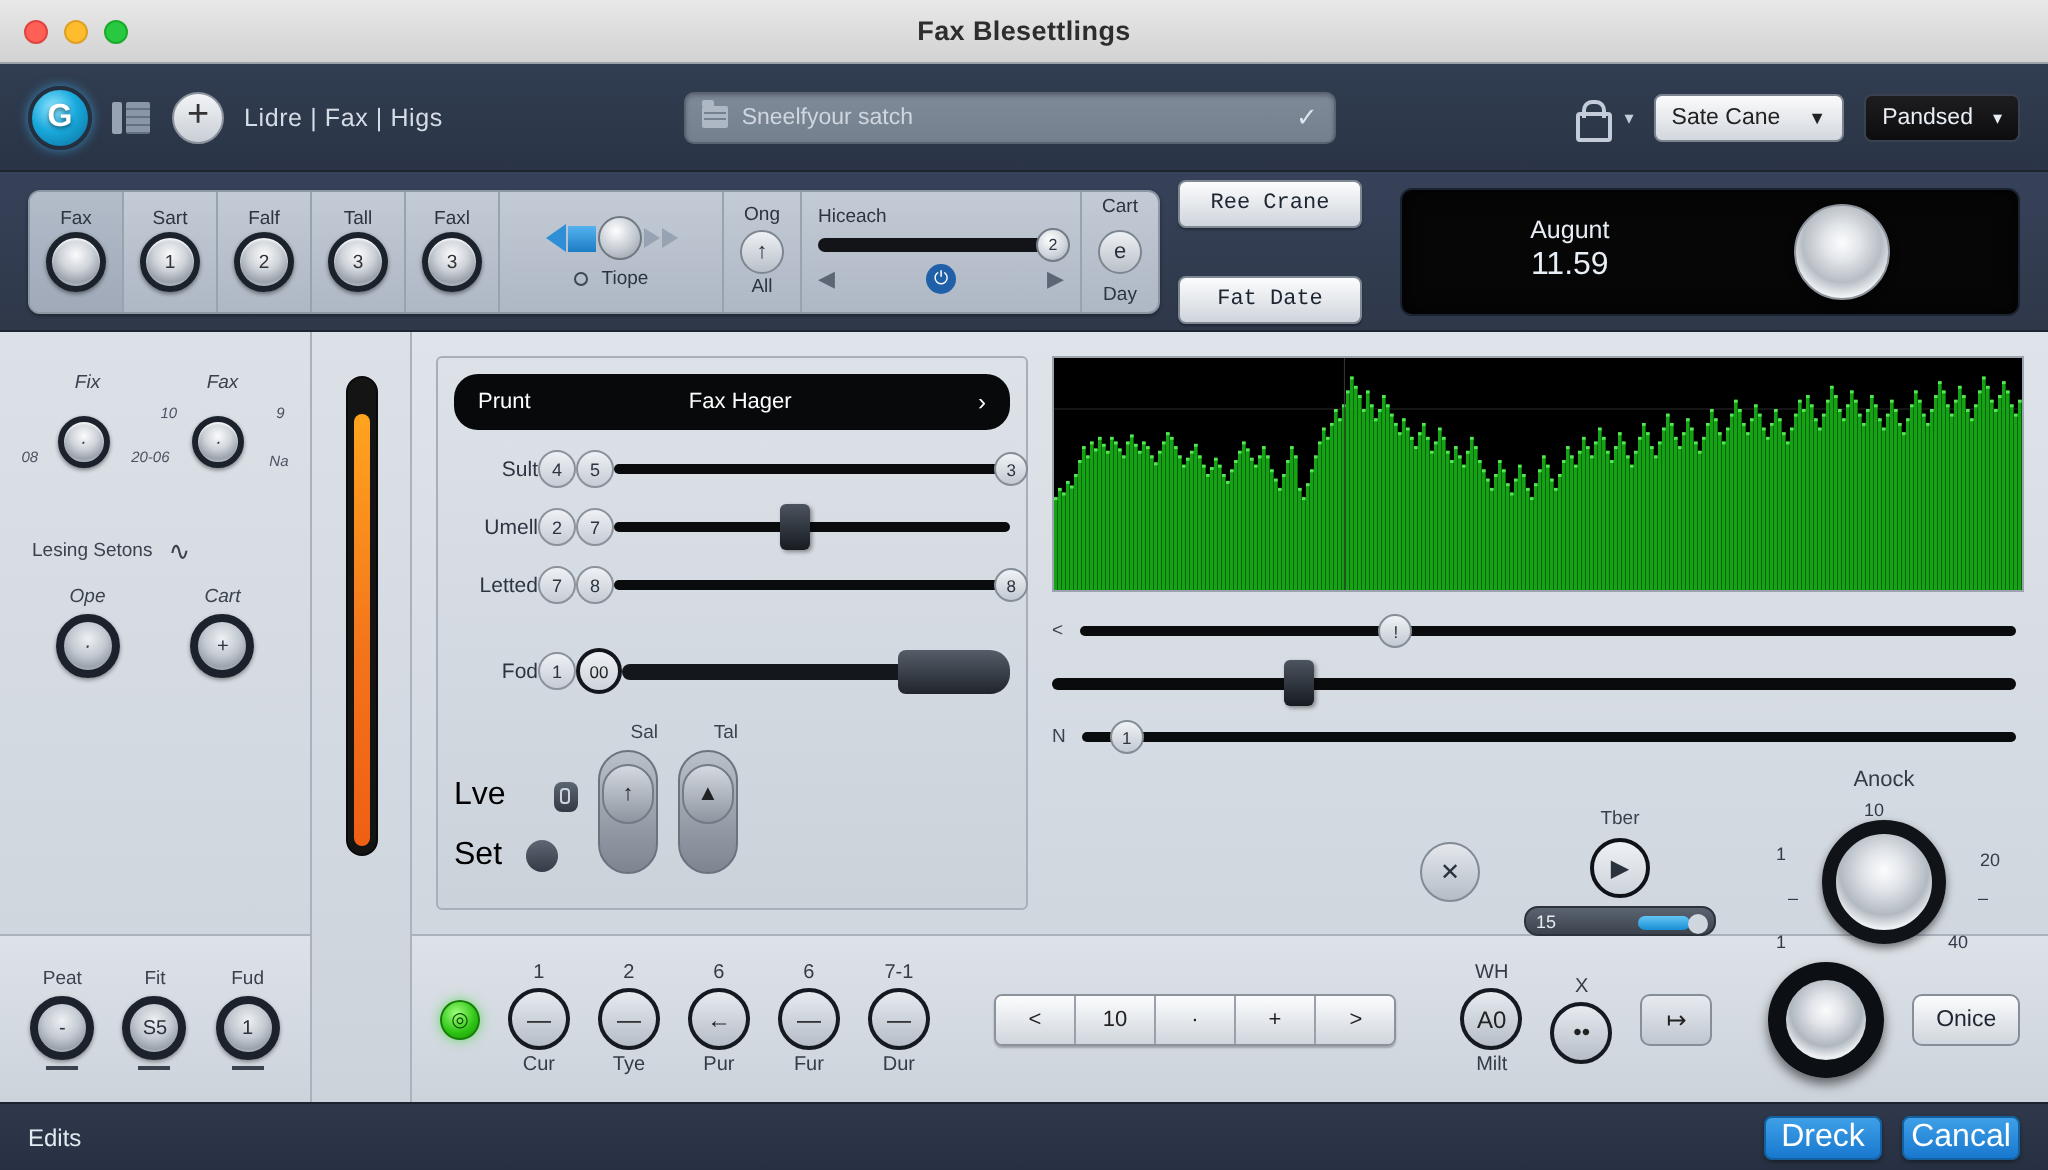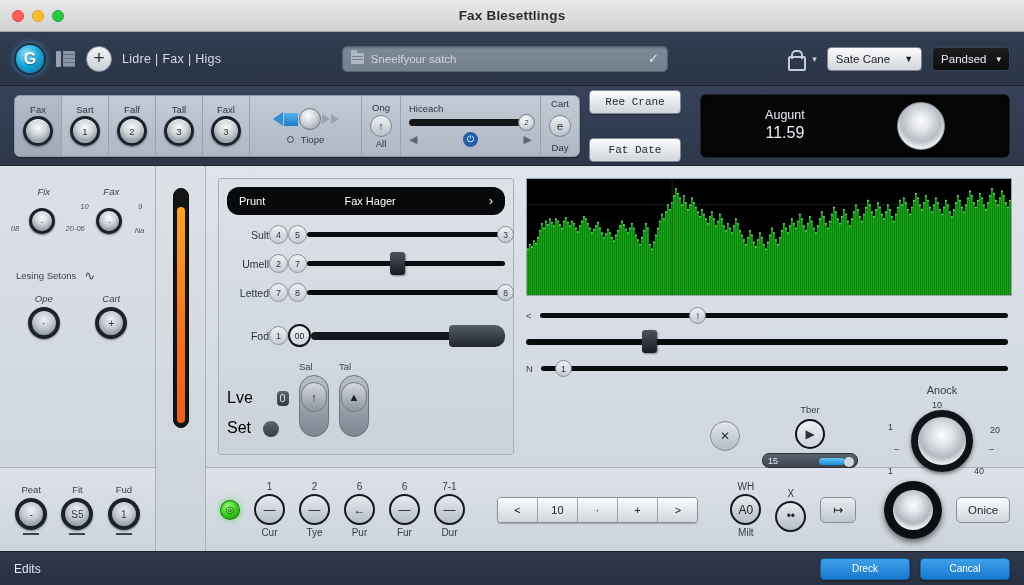--- a/index.html
+++ b/index.html
@@ -389,21 +389,21 @@
     position: relative;
   }
   .vpad .cap {
     position: absolute; left: 1px; top: 6px; width: 26px; height: 30px;
     border-radius: 13px;
     background: linear-gradient(#d4d9e0, #8d959f);
     border: 1px solid #737b86;
     display: flex; align-items: center; justify-content: center;
     font-size: 11px; color: #222;
   }
-  .vpad-group { display: flex; flex-direction: column; align-items: flex-start; gap: 3px; }
+  .vpad-group { display: flex; flex-direction: column; align-items: flex-end; gap: 3px; }
 
   .right-area { flex: 1; display: flex; flex-direction: column; gap: 10px; min-width: 0; }
   .wave {
     height: 118px; flex: 0 0 118px;
     background: #000; border: 1px solid #9aa3ae;
     position: relative; overflow: hidden;
   }
   .wave svg { display: block; width: 100%; height: 100%; }
   .right-controls {
     flex: 1; display: flex; align-items: center; justify-content: flex-end;
@@ -509,24 +509,24 @@
 
   
   .footer {
     height: 34px; flex: 0 0 34px;
     background: linear-gradient(#30394b, #273042);
     border-top: 1px solid #1b2330;
     display: flex; align-items: center; padding: 0 14px; gap: 10px;
   }
   .foot-text { color: #e3e9f1; font-size: 12px; }
   .blue-btn {
-    width: 90px; height: 22px; border-radius: 4px;
+    width: 59px; height: 22px; border-radius: 4px;
     background: linear-gradient(#3fa0e8, #1878cf);
     border: 1px solid #14619f;
-    color: #fff; font-size: 10px;
+    color: #fff; font-size: 16px;
     display: flex; align-items: center; justify-content: center;
     box-shadow: 0 1px 2px rgba(0,0,0,.4);
   }
 </style>
 </head>
 <body>
 
 <div class="app">
 
   <div class="titlebar">
@@ -752,21 +752,21 @@
           </div>
 
           <div style="display:flex; align-items:flex-end; gap:10px; margin-top:14px">
             <div style="display:flex; flex-direction:column; gap:12px; width:62px">
               <div style="display:flex; align-items:center; gap:24px">
                 <div class="rlbl" style="width:28px">Lve</div>
                 <div class="lv-dot">
                     <div class="inner"></div>
                   </div>
               </div>
-              <div style="display:flex; align-items:flex-end; gap:8px">
+              <div style="display:flex; align-items:center; gap:8px">
                 <div class="rlbl" style="width:28px">Set</div>
                 <div class="set-dot"></div>
               </div>
             </div>
             <div class="vpad-group">
               <div class="mini-lbl">Sal</div>
               <div class="vpad">
                 <div class="cap">↑</div>
               </div>
             </div>

